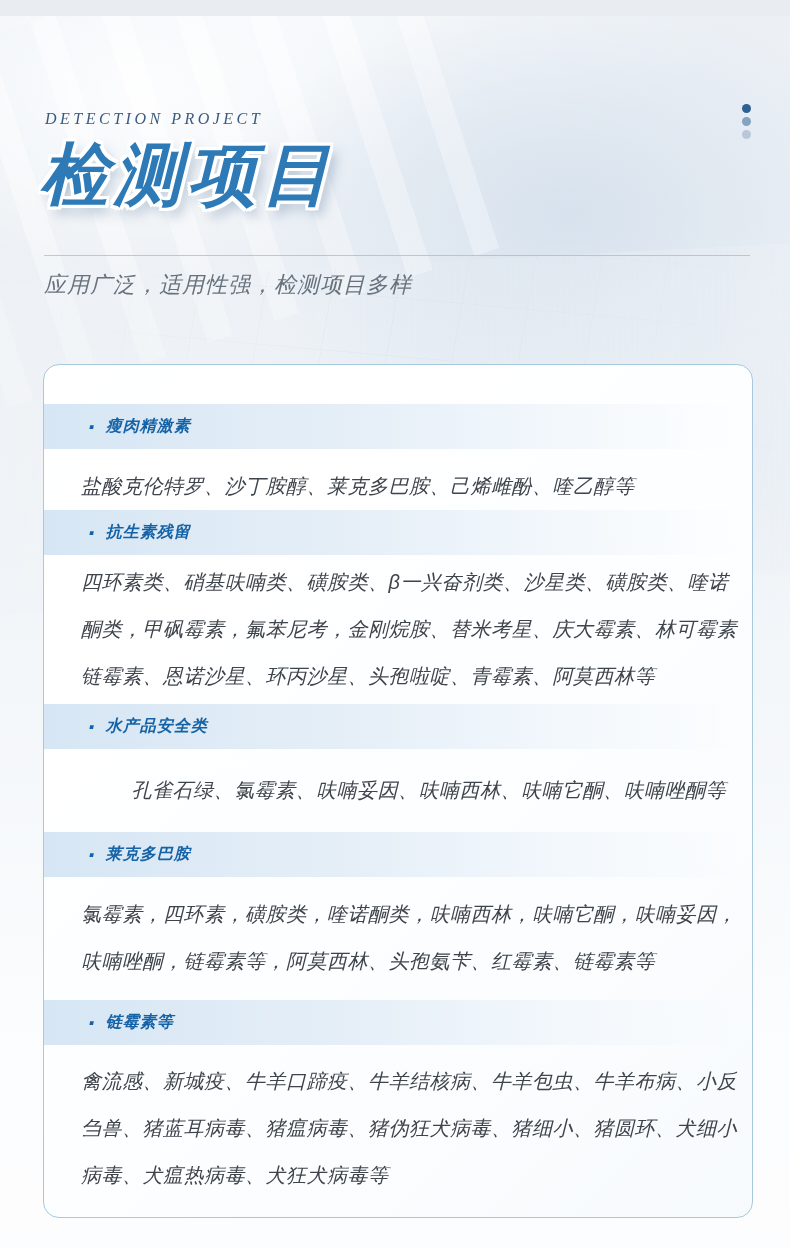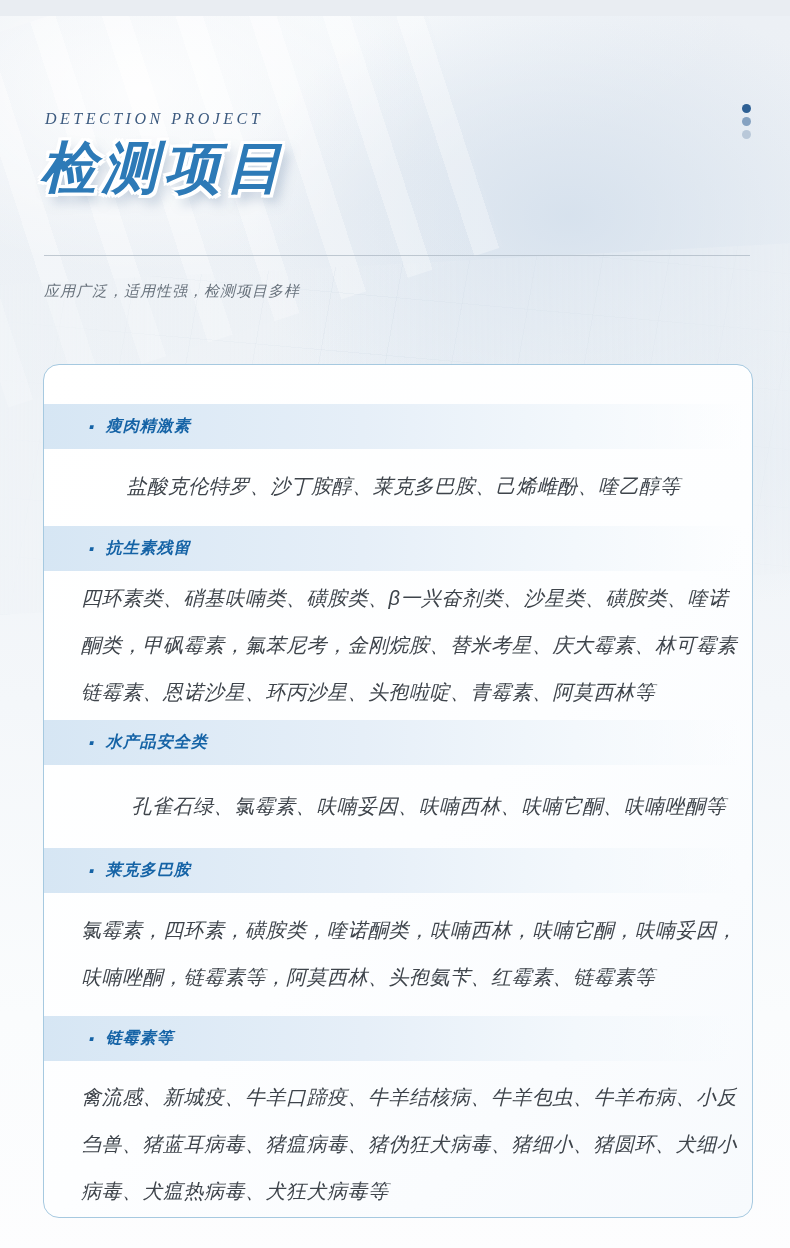--- a/index.html
+++ b/index.html
@@ -21,40 +21,40 @@
       repeating-linear-gradient(100deg, rgba(183,199,214,0.35) 0 1px, transparent 1px 66px),
       repeating-linear-gradient(8deg,  rgba(183,199,214,0.30) 0 1px, transparent 1px 58px);
     transform:skewY(-3deg);}
   .bg-streaks{position:absolute;left:-60px;top:-40px;width:520px;height:360px;pointer-events:none;opacity:.35;
     transform:rotate(-18deg);
     background:repeating-linear-gradient(90deg, rgba(255,255,255,0.9) 0 26px, rgba(230,237,244,0.25) 26px 70px);}
 
   .eyebrow{position:absolute;left:45px;top:94px;font-family:"Liberation Serif","DejaVu Serif",serif;
     font-size:16px;letter-spacing:3.5px;color:#3c5a7f;font-weight:500;}
   .page-title{position:absolute;left:40px;top:120px;font-family:"DejaVu Serif","Liberation Serif",serif;
-    font-size:56px;line-height:1.12;font-weight:800;letter-spacing:6px;color:#2d7ab7;
+    font-size:68px;line-height:1.12;font-weight:800;letter-spacing:6px;color:#2d7ab7;
     text-shadow:-3px -3px 0 #fff,3px -3px 0 #fff,-3px 3px 0 #fff,3px 3px 0 #fff,
       -3px 0 0 #fff,3px 0 0 #fff,0 -3px 0 #fff,0 3px 0 #fff,
       6px 8px 12px rgba(100,130,165,0.5);}
   .dots{position:absolute;left:742px;top:88px;display:flex;flex-direction:column;align-items:center;gap:4px;}
   .dot{width:9px;height:9px;border-radius:50%;background:#9ab0c8;}
   .divider{position:absolute;left:44px;top:239px;width:706px;height:1px;background:#a9b5c1;opacity:.7;}
-  .subtitle{position:absolute;left:44px;top:266px;font-size:15px;color:#68727c;letter-spacing:1px;}
+  .subtitle{position:absolute;left:44px;top:254px;font-size:22px;color:#68727c;letter-spacing:1px;}
 
   .card{position:absolute;left:43px;top:348px;width:710px;height:854px;box-sizing:border-box;
     border:1px solid #a6c9e0;border-radius:16px;padding-top:39px;
     background:linear-gradient(135deg,#ffffff 0%,#fdfeff 55%,#f7fafd 100%);}
   .sec-header{height:45px;display:flex;align-items:center;padding-left:43px;
     background:linear-gradient(to right,#d6e6f4 0%,#e6eff8 45%,#f3f8fc 75%,rgba(255,255,255,0.05) 99%);}
   .bullet{color:#1563a6;font-size:26px;font-weight:bold;line-height:1;margin-right:10px;}
   .sec-title{color:#1563a6;font-size:16px;font-weight:bold;letter-spacing:1px;}
   .sec-body{font-size:20px;color:#3e444b;line-height:47px;padding-left:37px;padding-right:26px;
     letter-spacing:0.5px;}
   .sec-body .line{white-space:nowrap;}
-  .body-1{padding-top:14px;padding-bottom:16px;text-align:center;}
+  .body-1{padding-top:14px;padding-bottom:0;}
   .body-2{padding-top:4px;padding-bottom:4px;}
   .body-3{padding-top:18px;padding-bottom:18px;text-align:right;}
   .body-4{padding-top:14px;padding-bottom:15px;}
   .body-5{padding-top:13px;padding-bottom:0;}
 </style>
 </head>
 <body>
 
 <div class="canvas">
   <div class="bg-photo"></div>

